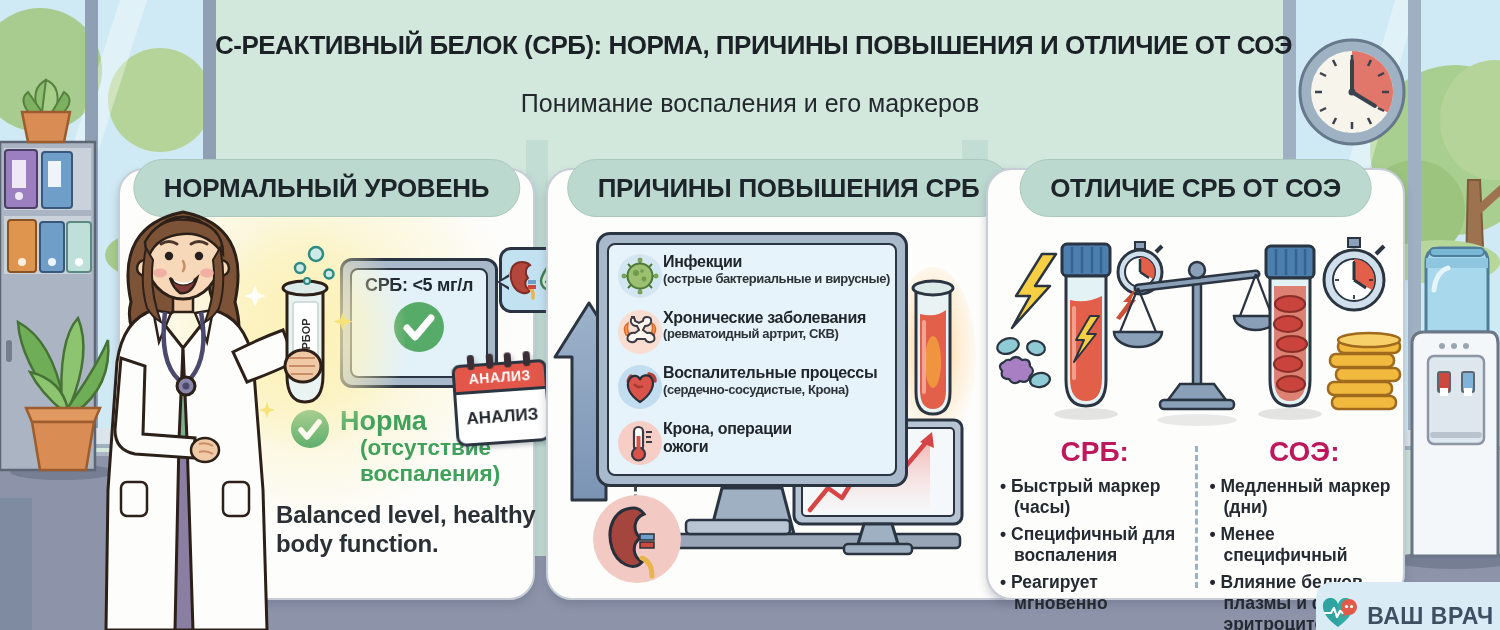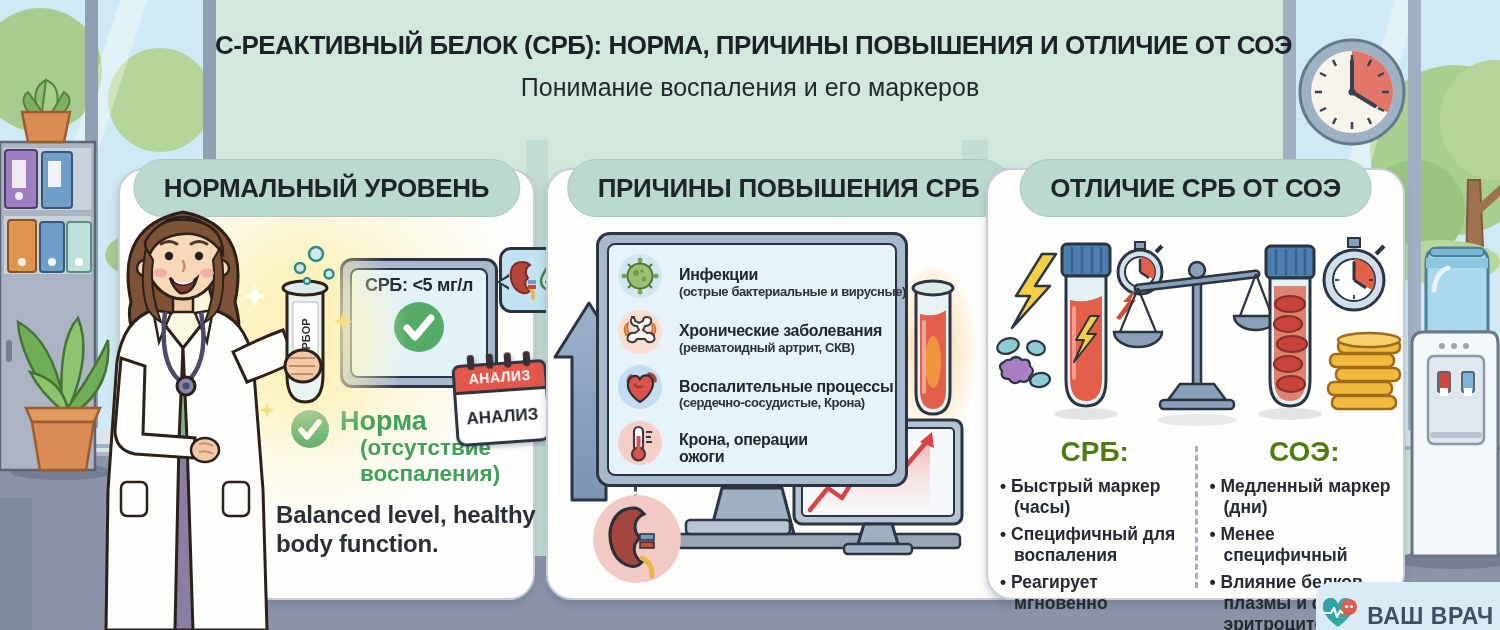--- a/index.html
+++ b/index.html
@@ -4,21 +4,21 @@
 <style>
   html,body{margin:0;padding:0;background:#e8ecef;}
   #stage{position:relative;width:1500px;height:630px;overflow:hidden;
          font-family:"Liberation Sans","DejaVu Sans",sans-serif;background:#d2e8dd;}
   #stage *{box-sizing:border-box;}
   .abs{position:absolute;}
 
   
   #titleblock{position:absolute;left:215px;top:30px;width:1070px;text-align:center;z-index:2;}
   #main-title{font-size:26px;font-weight:800;letter-spacing:-0.5px;color:#1b2126;white-space:nowrap;}
-  #subtitle{font-size:25px;font-weight:400;color:#23282e;margin-top:12px;}
+  #subtitle{font-size:25px;font-weight:400;color:#23282e;margin-top:28px;}
 
   
   .panel{position:absolute;top:168px;height:432px;background:#fdfdfc;border:2px solid #c7cdd7;
          border-radius:26px;box-shadow:0 5px 9px rgba(80,90,110,.28);z-index:1;overflow:visible;}
   #p1{left:118px;width:417px;}
   #p2{left:546px;width:485px;}
   #p3{left:986px;width:419px;}
   #p1::before{content:"";position:absolute;inset:0;border-radius:24px;
       background:radial-gradient(circle at 46% 36%,rgba(250,240,180,.95),rgba(250,240,180,0) 58%);}
   .pill{position:absolute;top:-11px;left:50%;transform:translateX(-50%);height:58px;
@@ -51,31 +51,31 @@
   .norm-title{font-size:27px;font-weight:800;color:#3fa15a;line-height:1.05;}
   .norm-note{font-size:22.5px;font-weight:600;color:#3fa15a;line-height:1.12;width:150px;margin-left:20px;}
   .caption{position:absolute;left:156px;top:330px;width:272px;font-size:24px;font-weight:600;
            letter-spacing:-0.2px;color:#2b3036;line-height:1.22;}
 
   
   .monitor{position:absolute;left:48px;top:62px;width:312px;height:255px;background:#a9b9cc;
            border:3px solid #2b3542;border-radius:14px;padding:8px;z-index:2;}
   .monitor-screen{width:100%;height:100%;background:#e6f3fa;border:2.5px solid #2b3542;border-radius:8px;
            padding:8px 8px;display:flex;flex-direction:column;justify-content:space-between;}
-  .mrow{display:flex;align-items:flex-end;gap:16px;}
+  .mrow{display:flex;align-items:flex-start;gap:0;}
   .mrow .txt{min-width:0;}
   .mtitle{font-size:16px;font-weight:800;letter-spacing:-0.3px;color:#20262c;line-height:1.1;white-space:nowrap;}
   .msub{font-size:13px;font-weight:600;letter-spacing:-0.4px;color:#2c3238;white-space:nowrap;}
   .mrow4 .mtitle{white-space:normal;width:150px;}
   .dash-v{position:absolute;border-left:3px dashed #3c4650;}
 
   
   .cols{position:absolute;left:0;top:266px;width:419px;display:flex;z-index:2;}
   .col{width:50%;padding:0 8px 0 12px;}
-  .col h3{margin:0 0 8px;text-align:center;font-size:28px;font-weight:800;color:#4d7c0f;}
+  .col h3{margin:0 0 8px;text-align:center;font-size:28px;font-weight:800;color:#be185d;}
   .col ul{list-style:none;margin:0;padding:0;}
   .col li{font-size:17.5px;font-weight:600;color:#242a31;line-height:1.2;margin-bottom:6px;
           padding-left:14px;text-indent:-14px;}
   .col li::before{content:"• ";}
   .divider{position:absolute;left:207px;top:276px;height:142px;border-left:3px dashed #9fb2c2;z-index:2;}
 
   
   #logo{position:absolute;left:1316px;top:582px;width:184px;height:48px;background:#d9ecf5;
         border-radius:16px 0 0 0;display:flex;align-items:flex-end;justify-content:center;gap:9px;z-index:6;}
   #logo-text{font-size:23px;font-weight:800;color:#3d4f63;letter-spacing:.5px;}

